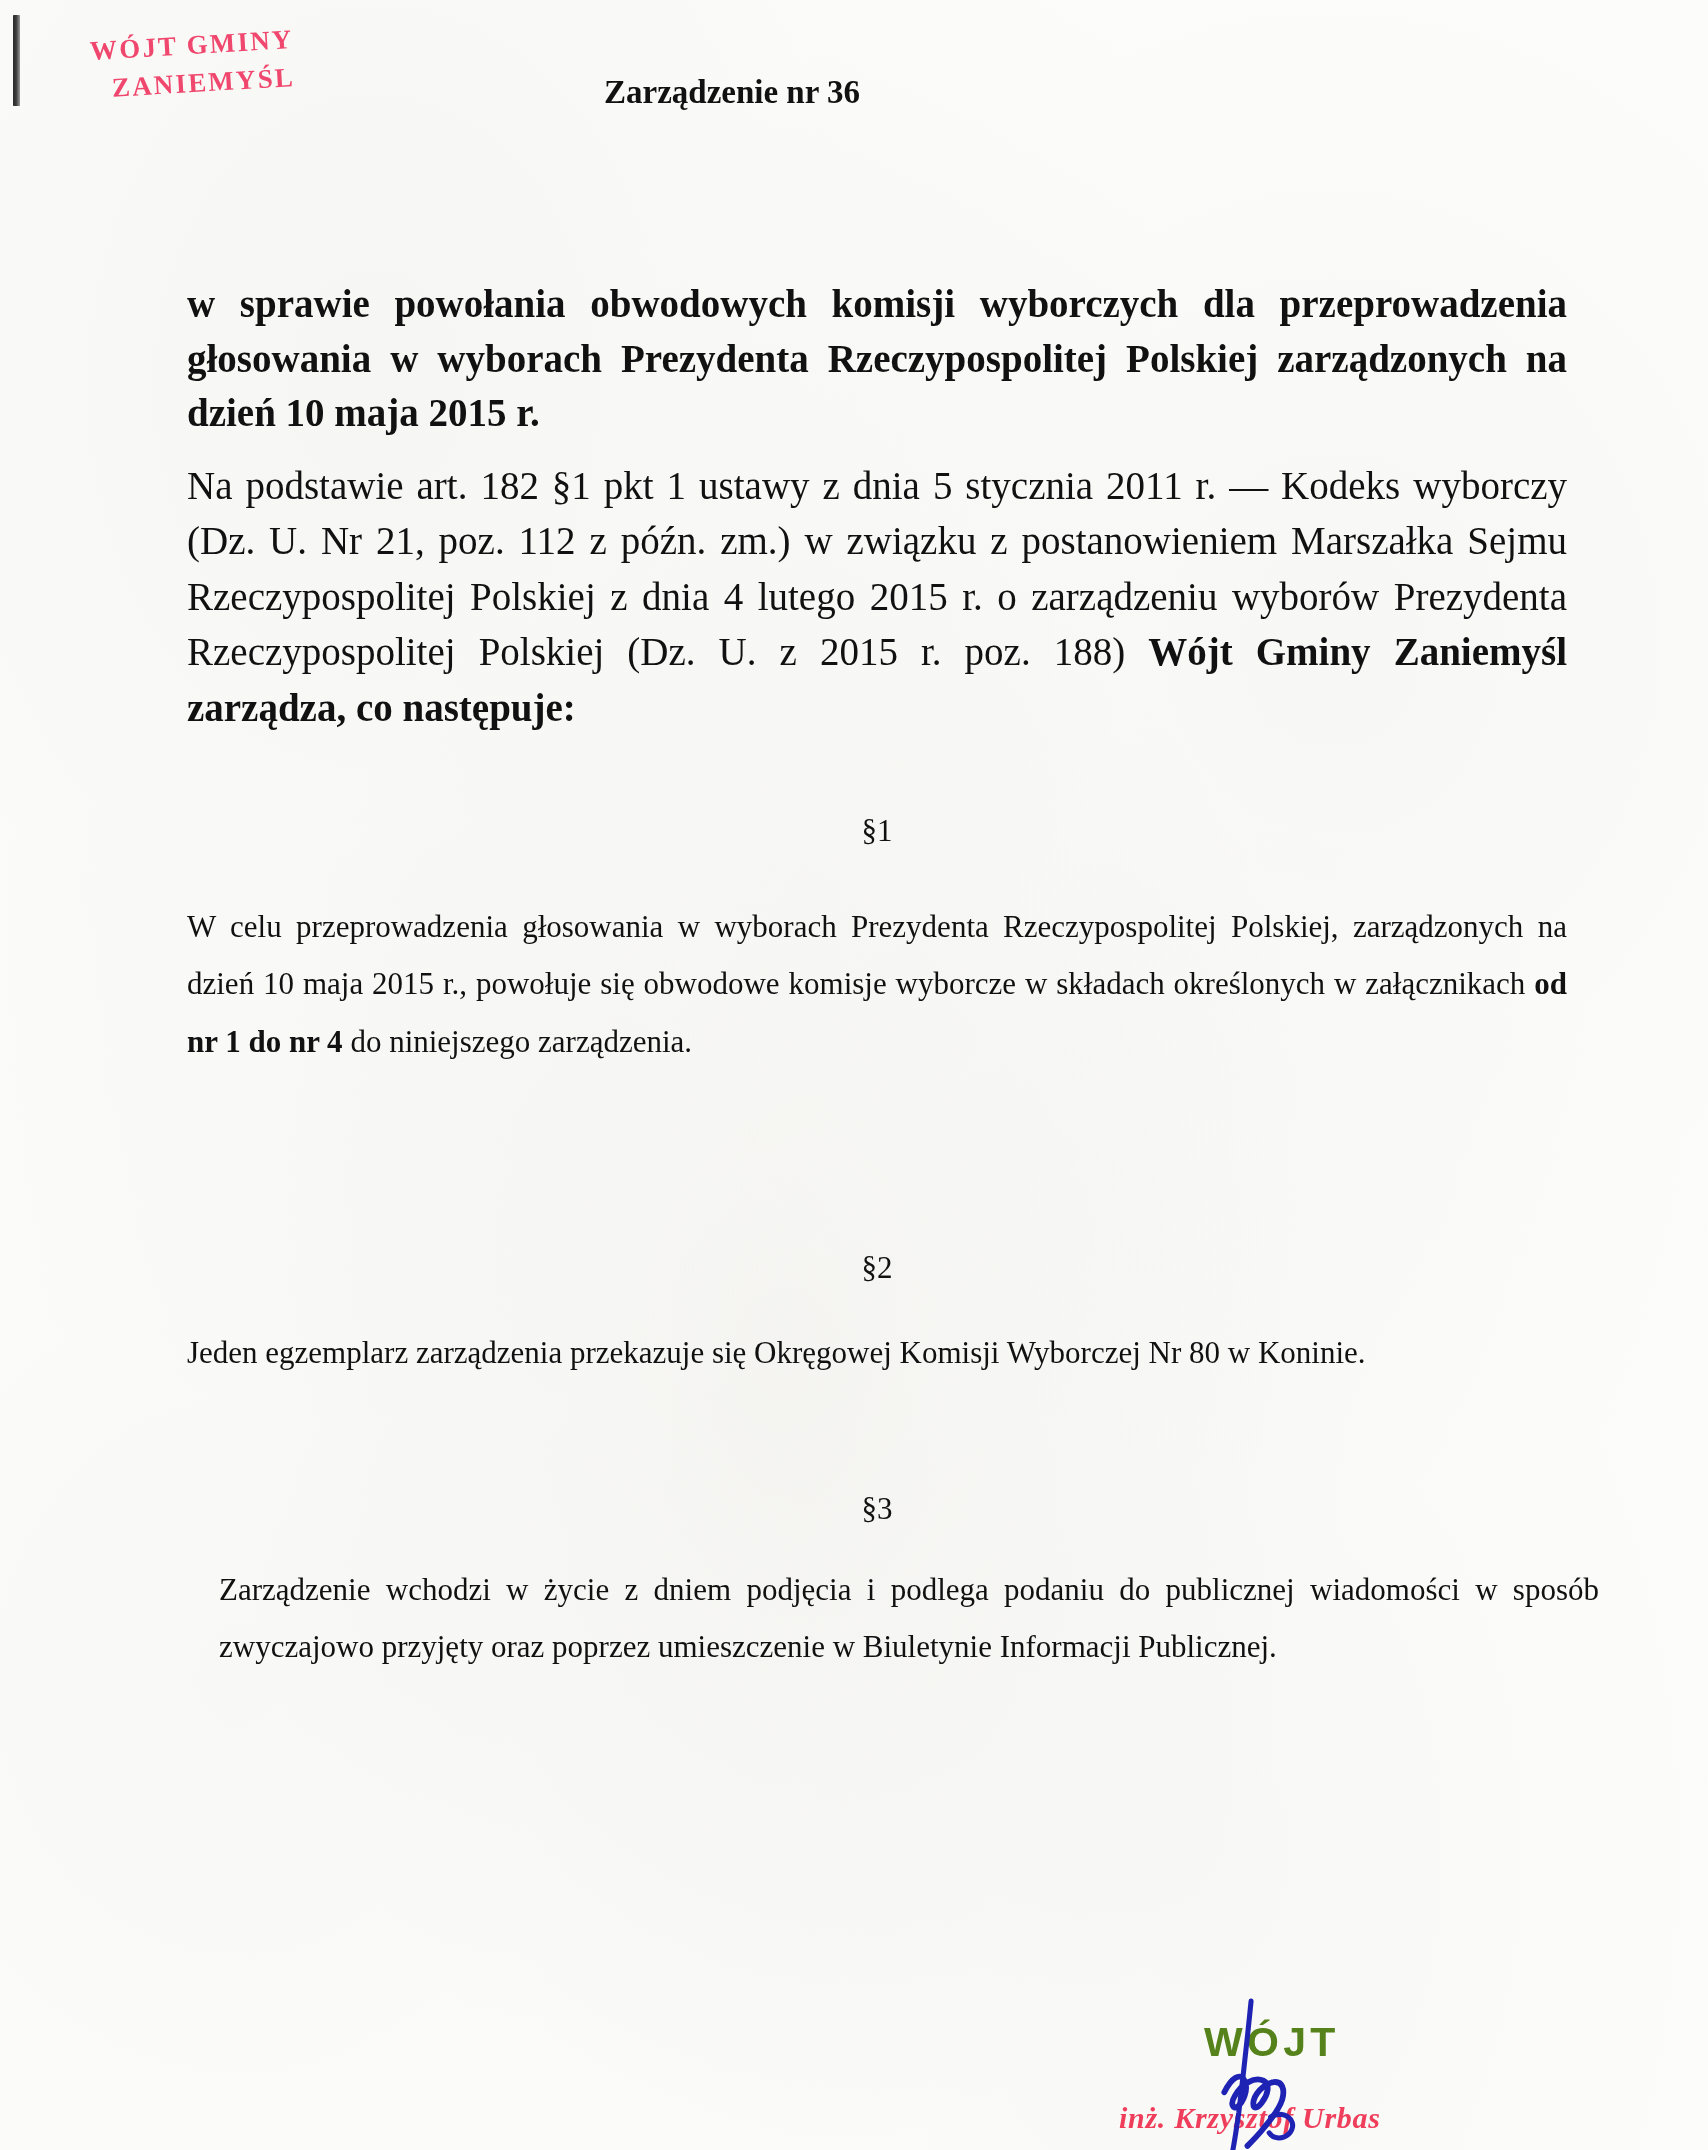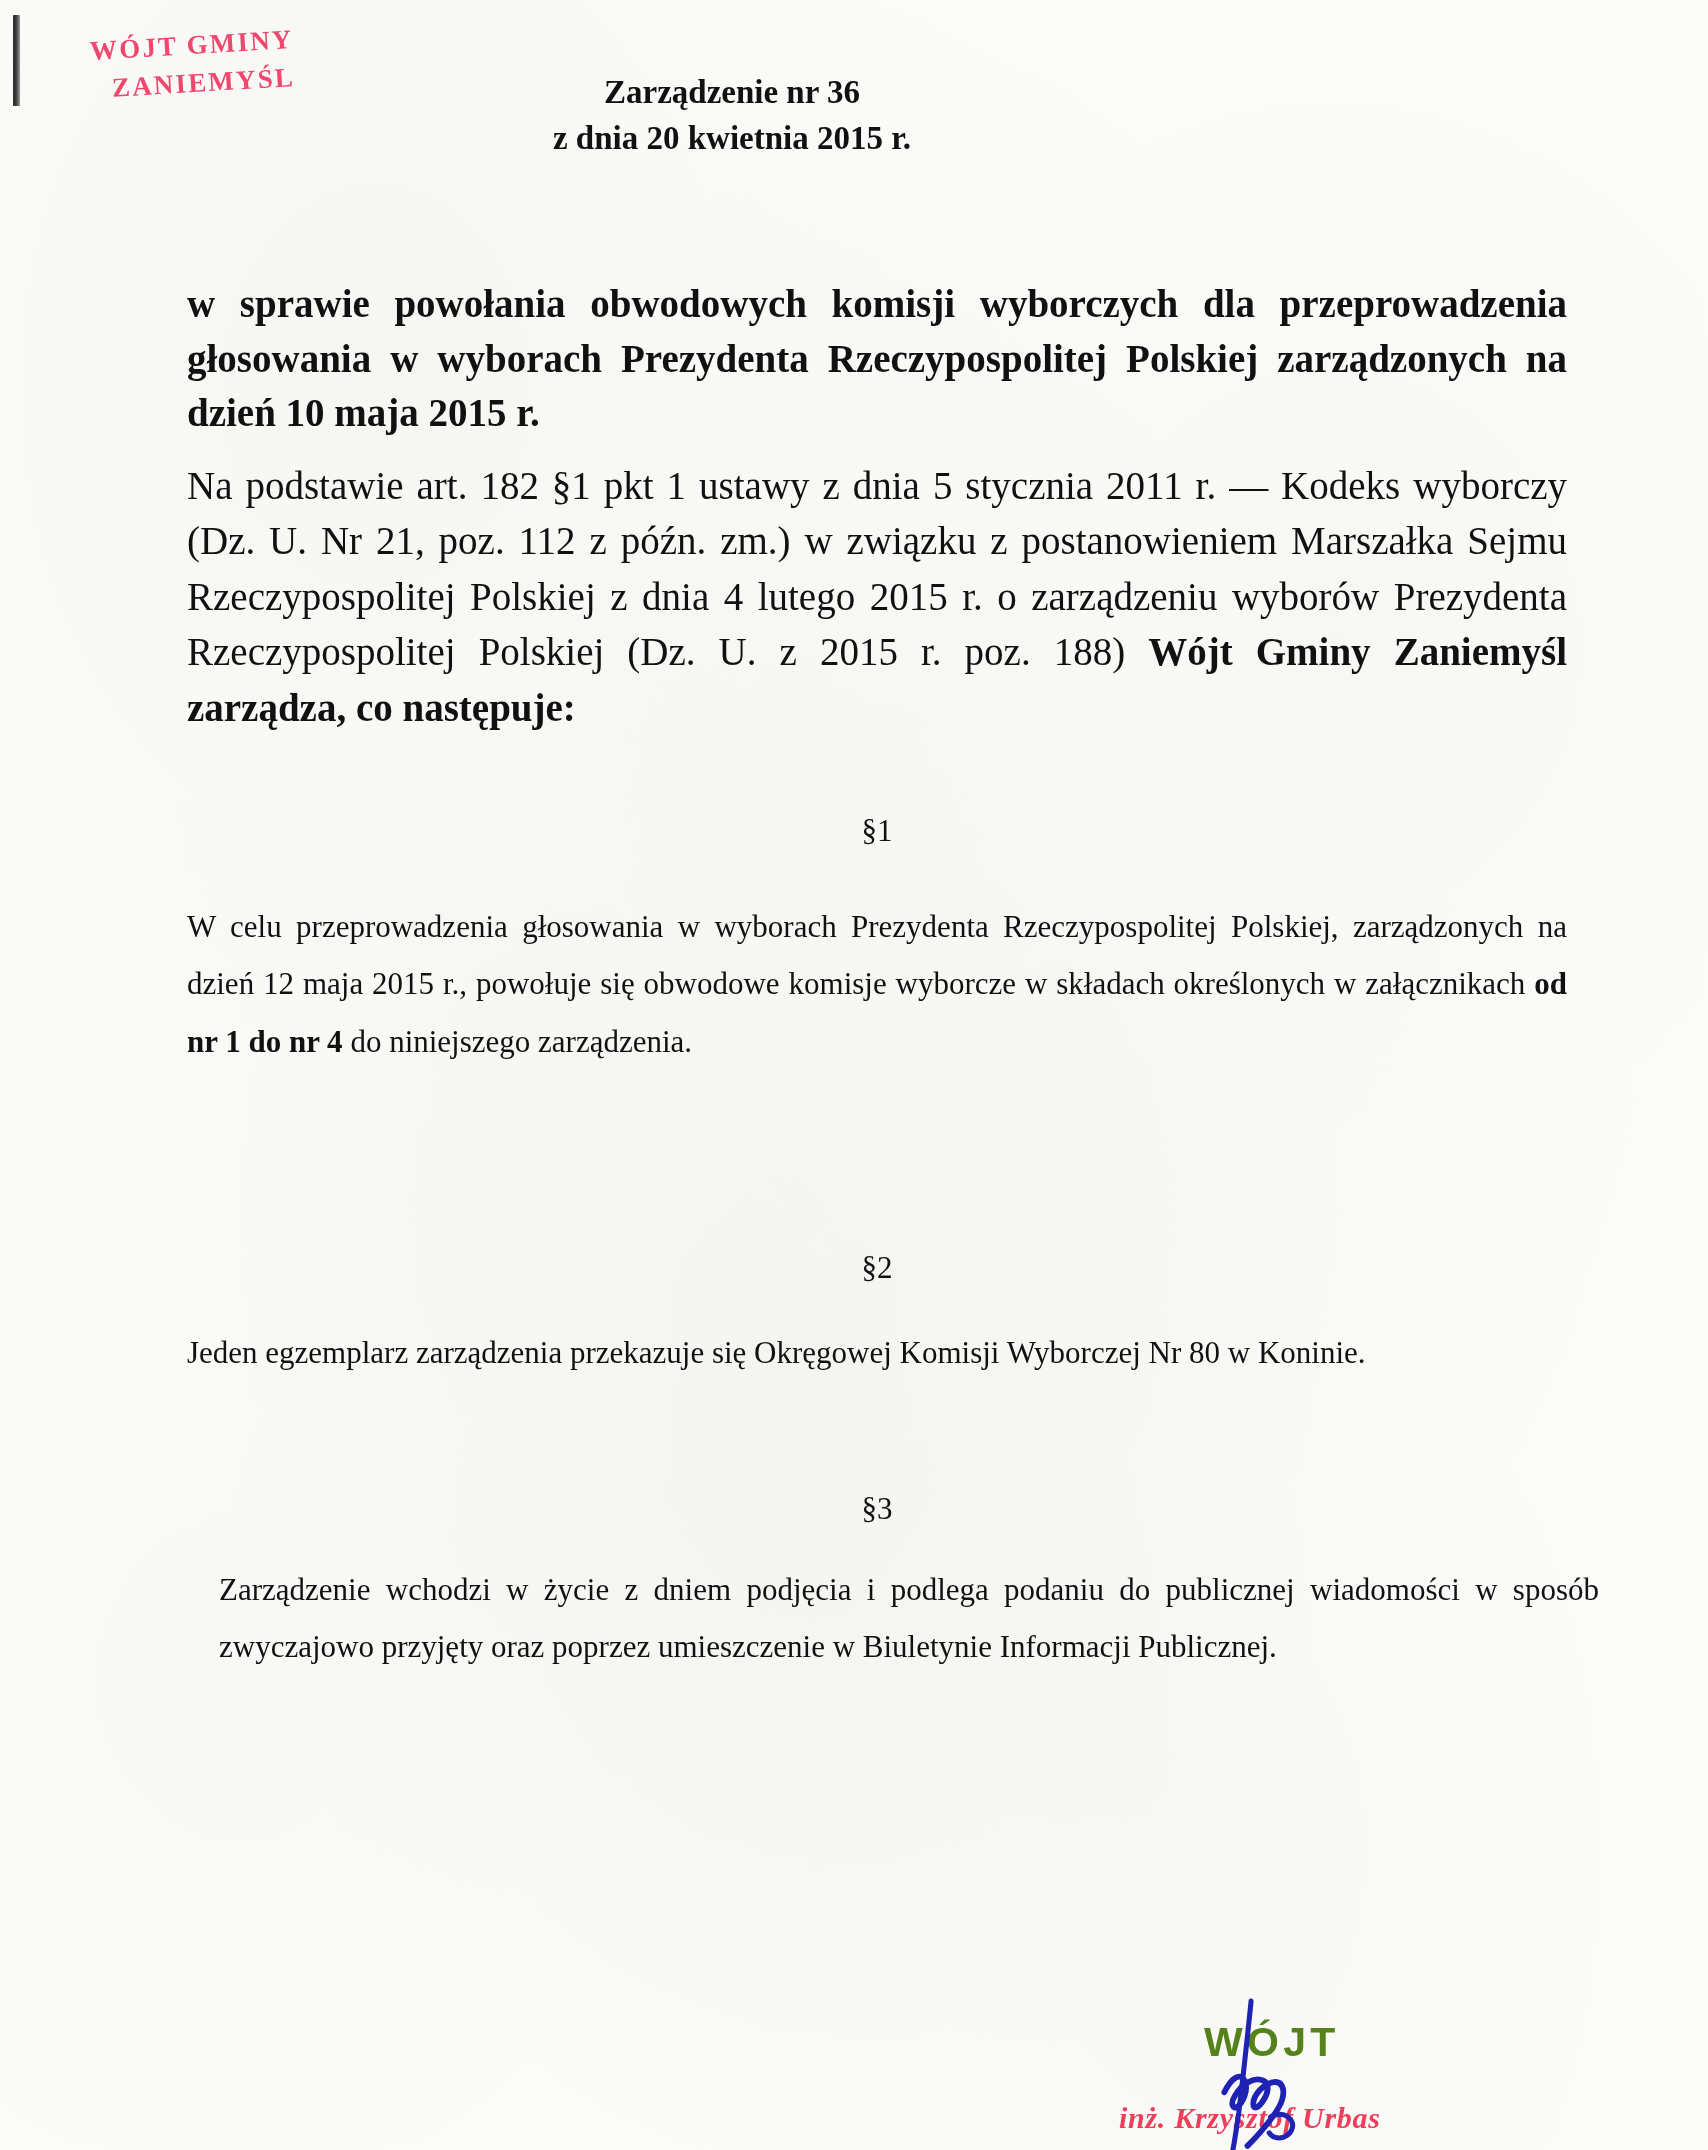--- a/index.html
+++ b/index.html
@@ -176,31 +176,30 @@
   <div class="scan-noise"></div>
   <div class="edge-artifact"></div>
 
   <div class="header-stamp">
     <span class="line1">WÓJT GMINY</span>
     <span class="line2">ZANIEMYŚL</span>
   </div>
 
   <div class="doc-title">
     <span>Zarządzenie nr 36</span>
-    <span>z dnia 20 kwietnia  2015 r.</span>
   </div>
 
   <div class="body-col">
 
     <p class="para bold subject">w sprawie powołania obwodowych komisji wyborczych dla przeprowadzenia głosowania w wyborach Prezydenta Rzeczypospolitej Polskiej zarządzonych na dzień 10 maja 2015 r.</p>
 
     <p class="para legal-basis"><span>Na podstawie art. 182 §1 pkt 1 ustawy z dnia 5 stycznia 2011 r. — Kodeks wyborczy (Dz. U. Nr 21, poz. 112 z późn. zm.) w związku z postanowieniem Marszałka Sejmu Rzeczypospolitej Polskiej z dnia 4 lutego 2015 r. o zarządzeniu wyborów Prezydenta Rzeczypospolitej Polskiej (Dz. U. z 2015 r. poz. 188) </span><b>Wójt Gminy Zaniemyśl zarządza, co następuje:</b></p>
 
     <div class="sec-mark s1-mark">§1</div>
-    <div class="sec-body s1-body"><span>W celu przeprowadzenia głosowania w wyborach Prezydenta Rzeczypospolitej Polskiej, zarządzonych na dzień 12 maja 2015 r., powołuje się obwodowe komisje wyborcze w składach określonych w załącznikach </span><b>od nr 1 do nr 4</b><span> do niniejszego zarządzenia.</span></div>
+    <div class="sec-body s1-body"><span>W celu przeprowadzenia głosowania w wyborach Prezydenta Rzeczypospolitej Polskiej, zarządzonych na dzień 10 maja 2015 r., powołuje się obwodowe komisje wyborcze w składach określonych w załącznikach </span><b>od nr 1 do nr 4</b><span> do niniejszego zarządzenia.</span></div>
 
     <div class="sec-mark s2-mark">§2</div>
     <div class="sec-body s2-body">Jeden egzemplarz zarządzenia przekazuje się Okręgowej Komisji Wyborczej Nr 80 w Koninie.</div>
 
     <div class="sec-mark s3-mark">§3</div>
     <div class="sec-body s3-body">Zarządzenie wchodzi w życie z dniem podjęcia i podlega podaniu do publicznej wiadomości w sposób zwyczajowo przyjęty oraz poprzez umieszczenie w Biuletynie Informacji Publicznej.</div>
 
   </div>
 
   <div class="signature-block">

